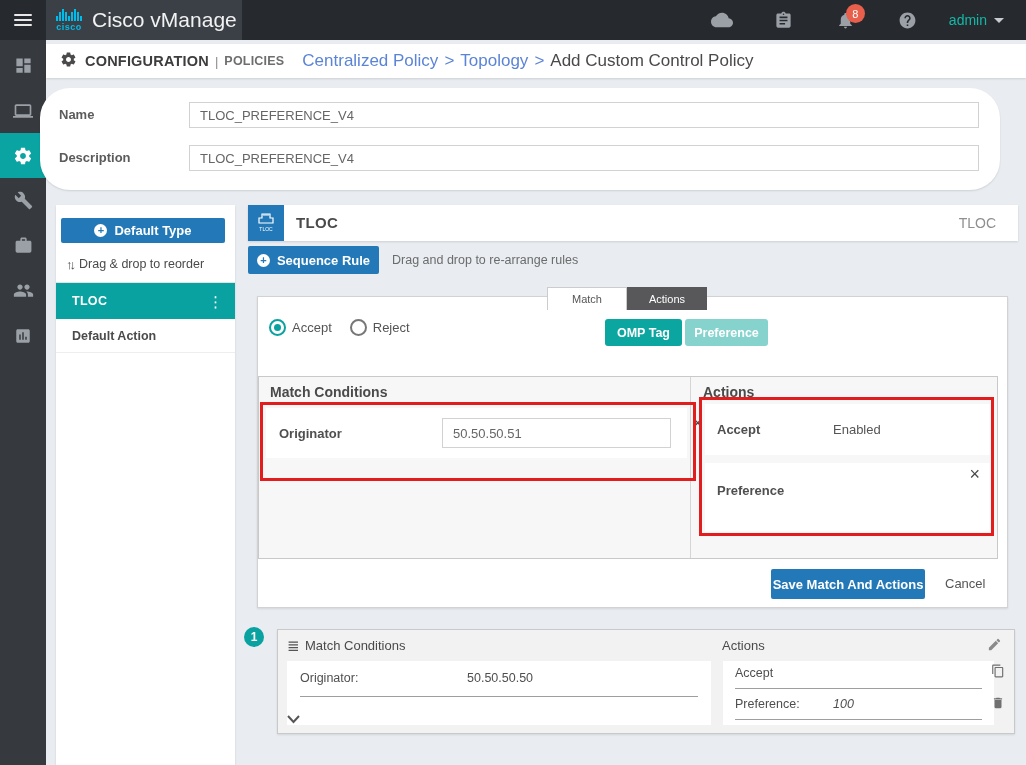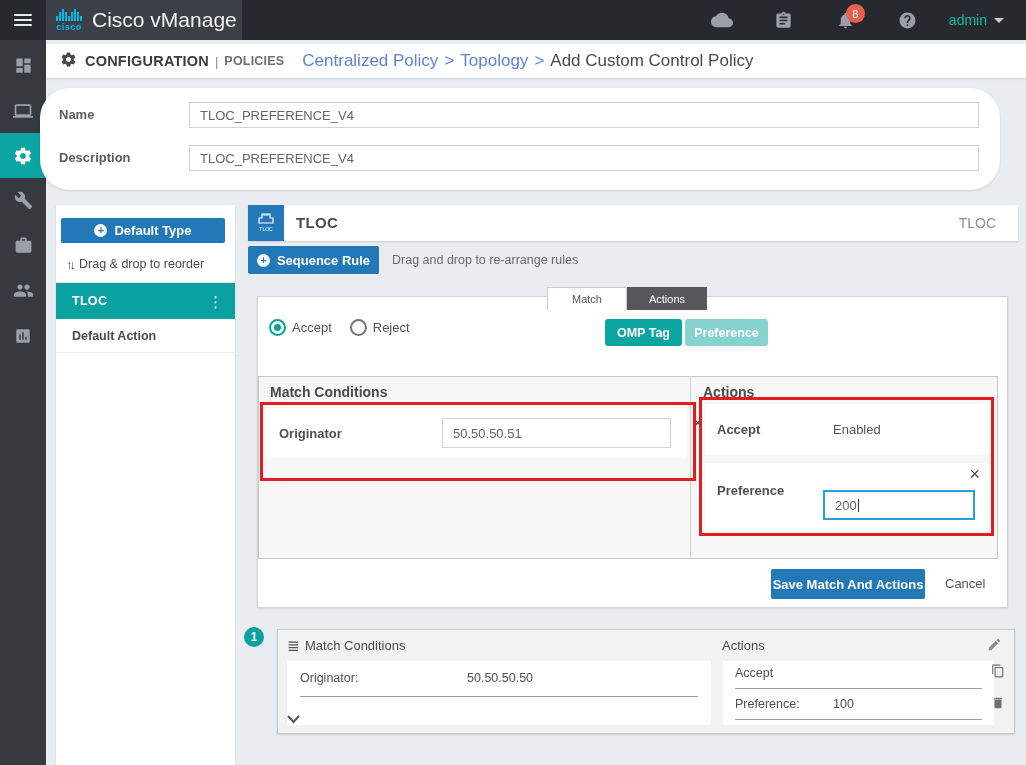--- a/index.html
+++ b/index.html
@@ -292,24 +292,20 @@
     </div>
     <div class="annotation" style="left:1px; top:25px; width:436px; height:79px;"></div>
 
     <div class="white-row" style="left:446px; top:27px; width:285px; height:51px;">
       <span class="fld-label" style="position:absolute; left:12px; top:18px;">Accept</span>
       <span style="position:absolute; left:128px; top:18px; font-size:13px; color:#555;">Enabled</span>
     </div>
     <div class="white-row" style="left:446px; top:86px; width:285px; height:69px;">
       <span class="fld-label" style="position:absolute; left:12px; top:20px;">Preference</span>
       <span class="x-icon" style="position:absolute; right:10px; top:4px;">×</span>
-      <span class="text-input focus-input" style="left:118px; top:27px; width:152px; height:30px; display:flex; align-items:center;">
-          <span>200</span>
-          <span class="caret-bar"></span>
-        </span>
     </div>
     <div class="annotation" style="left:440px; top:20px; width:295px; height:139px;"></div>
   </div>
 
   <button class="save-btn">Save Match And Actions</button>
   <span class="cancel-btn">Cancel</span>
 </div>
 
 <div class="rule-index">1</div>
 <div class="rule-card">
@@ -325,21 +321,21 @@
   <div class="rule-box" style="left:9px; width:424px;">
     <span class="rule-line" style="left:13px; top:10px;">Originator:</span>
     <span class="rule-line" style="left:180px; top:10px;">50.50.50.50</span>
     <div class="rule-underline" style="left:13px; top:35px; width:398px;"></div>
   </div>
 
   <div class="rule-box" style="left:445px; width:271px;">
     <span class="rule-line" style="left:12px; top:5px;">Accept</span>
     <div class="rule-underline" style="left:12px; top:27px; width:247px;"></div>
     <span class="rule-line" style="left:12px; top:36px;">Preference:</span>
-    <span class="rule-line" style="left:110px; top:36px;">100</span>
+    <span class="rule-line" style="left:110px; top:36px;font-style:italic;">100</span>
     <div class="rule-underline" style="left:12px; top:58px; width:247px;"></div>
   </div>
 
   <div class="rule-tools" style="top:34px;">
     <span class="tool-icon">
       <svg width="14" height="14" viewBox="0 0 24 24">
           <path d="M16 1H4c-1.1 0-2 .9-2 2v14h2V3h12V1zm3 4H8c-1.1 0-2 .9-2 2v14c0 1.1.9 2 2 2h11c1.1 0 2-.9 2-2V7c0-1.1-.9-2-2-2zm0 16H8V7h11v14z"></path>
         </svg>
     </span>
     <span class="tool-icon">

